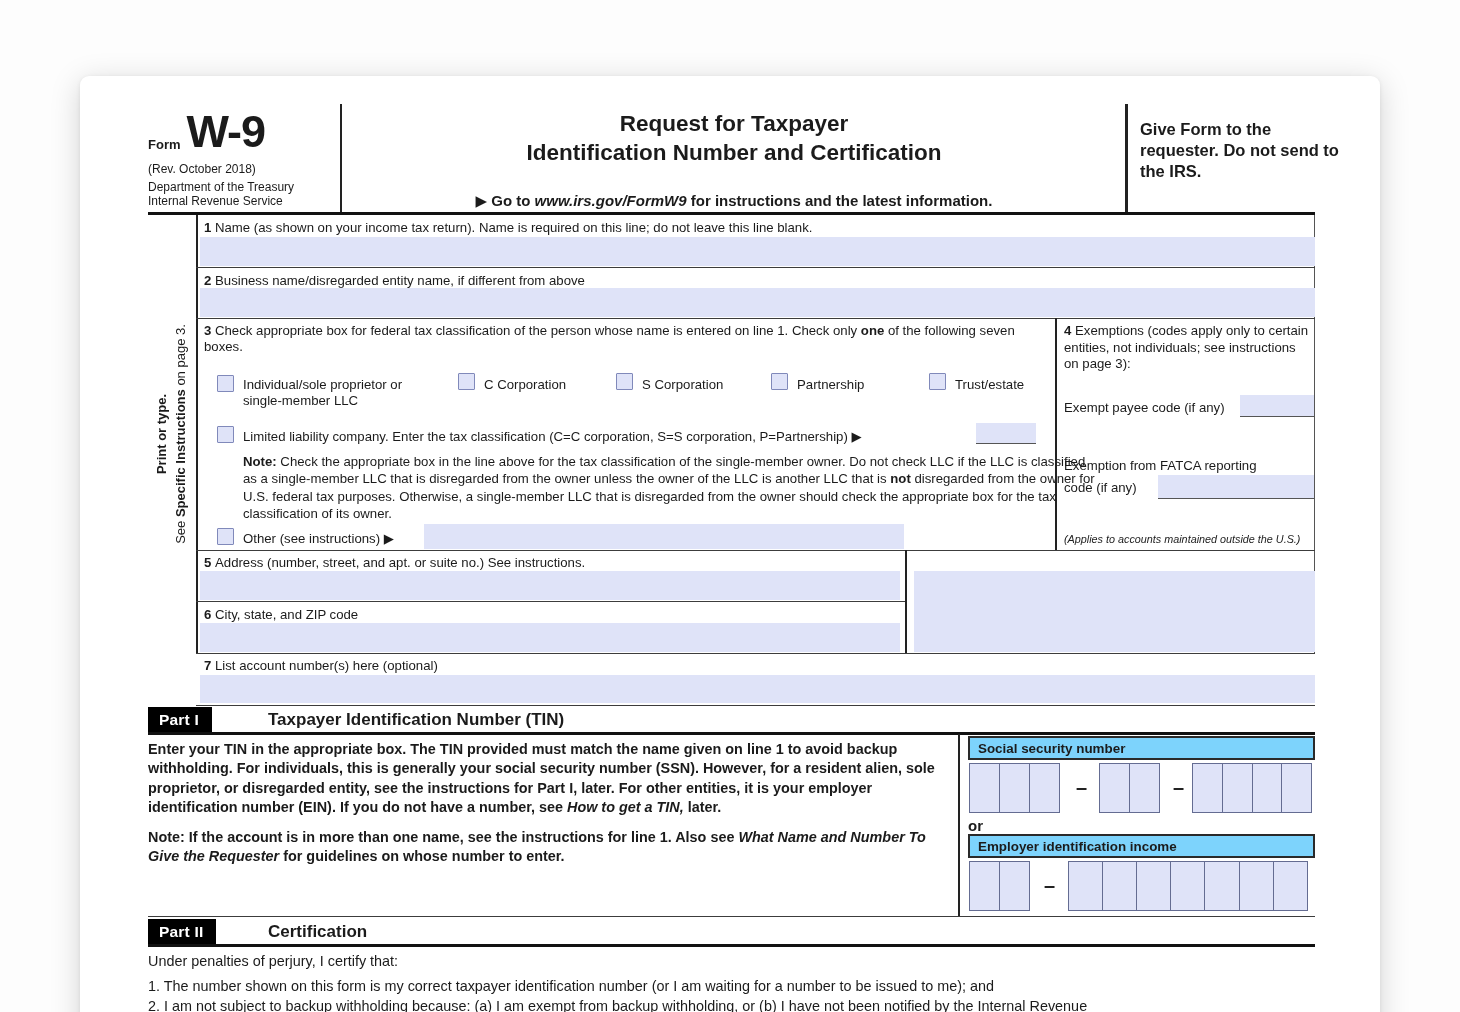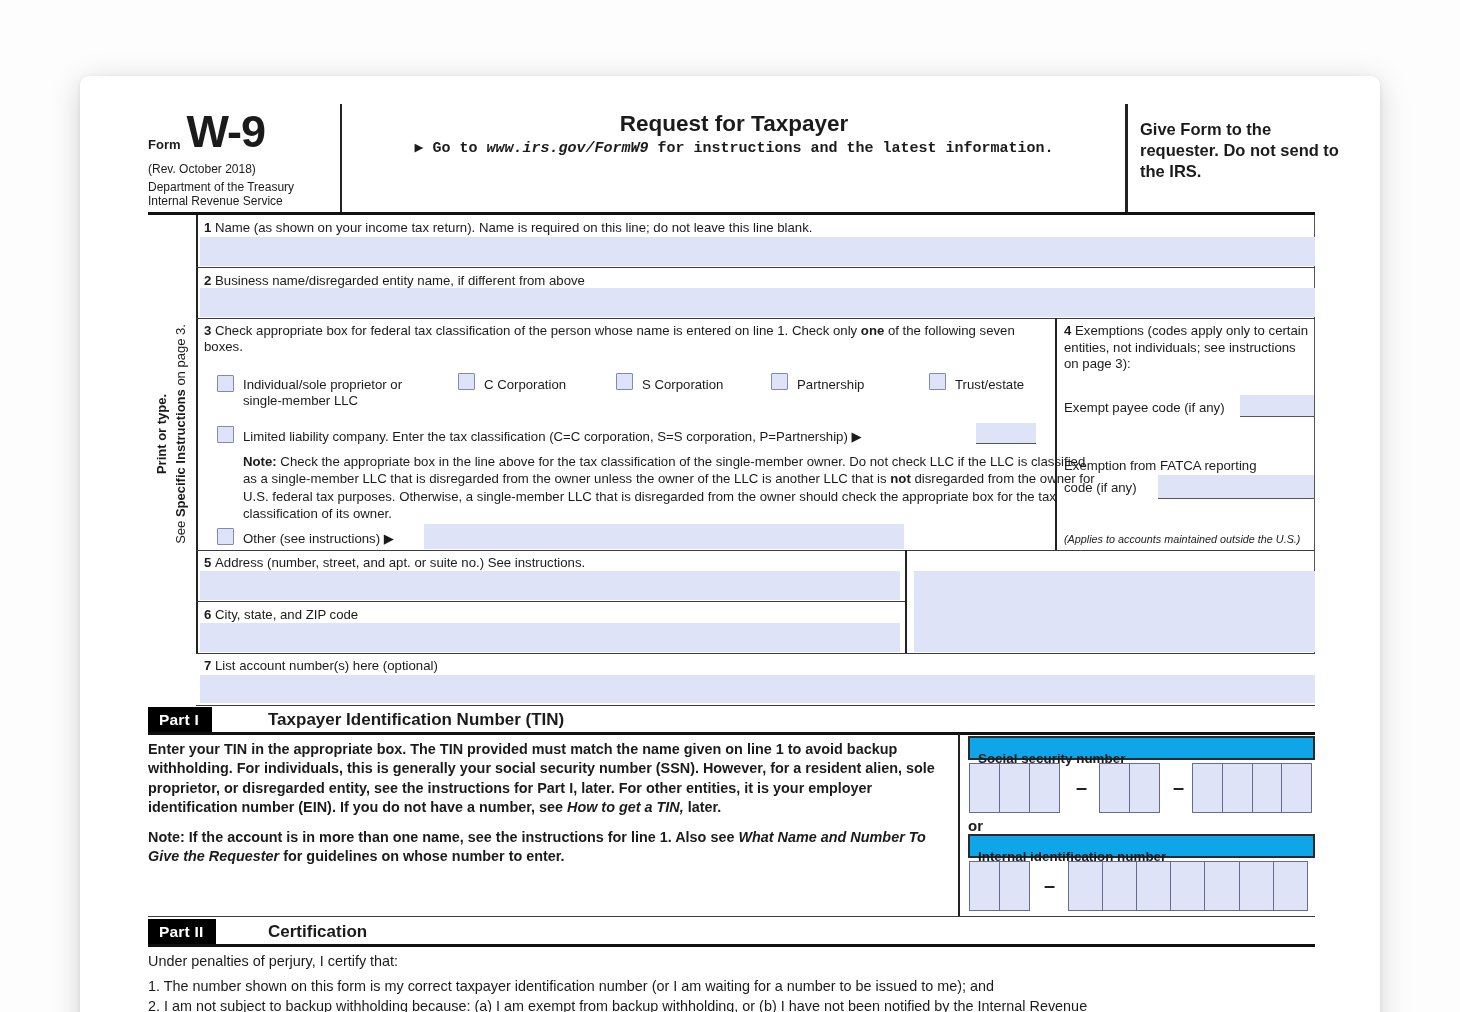--- a/index.html
+++ b/index.html
@@ -30,41 +30,41 @@
   .lbl{position:absolute;font-size:13.2px;line-height:16px;color:var(--ink);}
   .lbl b{font-weight:bold;}
   .field{position:absolute;background:var(--field);}
   .ufield{position:absolute;background:var(--field);border-bottom:1.2px solid #555;}
   .chk{position:absolute;width:17px;height:17px;background:var(--field);border:1.6px solid var(--chkborder);border-radius:1px;}
   .w9-form-word{font-size:13px;font-weight:bold;}
   .w9-number{font-size:45px;font-weight:900;letter-spacing:-1px;line-height:40px;}
   .small{font-size:12px;line-height:14px;}
   .title-center{position:absolute;text-align:center;}
   .title-main{font-size:22.5px;font-weight:bold;line-height:29px;}
-  .goto{font-size:15px;font-weight:bold;margin-top:0;font-family:Liberation Mono, monospace;}
+  .goto{font-size:15px;font-weight:bold;margin-top:25px;}
   .goto i{font-style:italic;}
   .giveform{position:absolute;font-size:16.5px;font-weight:bold;line-height:21px;}
   .rail{
     position:absolute;left:-128px;top:338px;width:440px;height:40px;
     transform:rotate(-90deg);
     text-align:center;font-size:13px;line-height:19px;
   }
   .rail .b{font-weight:bold;}
   .badge{
     position:absolute;background:#000;color:#fff;
     font-weight:bold;font-size:15.5px;
     padding:4px 13px 4px 11px;letter-spacing:.2px;
   }
   .part-title{position:absolute;font-size:17px;font-weight:bold;}
   .body-txt{position:absolute;font-size:14.4px;line-height:19.3px;font-weight:bold;}
   .body-txt p{margin-bottom:11px;}
   .body-txt i{font-style:italic;}
   .labelbox{
-    position:absolute;border:2px solid #2a2a2a;background:#0ea5e9;
-    font-size:13.4px;font-weight:bold;padding:13px 0 2px 8px;
+    position:absolute;border:2px solid #2a2a2a;background:#7dd3fc;
+    font-size:13.4px;font-weight:bold;padding:3px 0 2px 8px;
   }
   .cellgroup{position:absolute;display:flex;}
   .cell{width:31px;height:50px;background:var(--field);border:1.2px solid var(--cellborder);margin-left:-1.2px;}
   .cell:first-child{margin-left:0;}
   .cell.w35{width:35.3px;}
   .dash{position:absolute;font-size:20px;font-weight:bold;color:#222;}
   .or{position:absolute;font-size:15px;font-weight:bold;}
   .cert{position:absolute;font-size:14.4px;line-height:18px;white-space:nowrap;}
   .applies{position:absolute;font-size:10.8px;font-style:italic;color:#222;}
 </style>
@@ -80,20 +80,21 @@
     </div>
     <div class="small" style="margin-top:10px;">(Rev. October 2018)</div>
     <div class="small" style="margin-top:4px;">Department of the Treasury</div>
     <div class="small">Internal Revenue Service</div>
   </div>
 
   <div class="vline" style="left:260px;top:28px;width:2px;height:110px;"></div>
 
   <div class="title-center" style="left:268px;top:33px;width:772px;">
     <div class="title-main">Request for Taxpayer</div>
+    <div class="title-main">Identification Number and Certification</div>
     <div class="goto"><span>▶ Go to </span><i>www.irs.gov/FormW9</i><span> for instructions and the latest information.</span></div>
   </div>
 
   <div class="vline" style="left:1045px;top:28px;width:2.5px;height:110px;"></div>
 
   <div class="giveform" style="left:1060px;top:43px;width:200px;">Give Form to the requester. Do not send to the IRS.</div>
 
   <div class="hline" style="left:68px;top:136px;width:1167px;height:3px;"></div>
 
   <div class="rail">
@@ -192,21 +193,21 @@
   <div class="dash" style="left:1093px;top:700px;">–</div>
   <div class="cellgroup" style="left:1112px;top:687px;">
     <div class="cell"></div>
     <div class="cell"></div>
     <div class="cell"></div>
     <div class="cell"></div>
   </div>
 
   <div class="or" style="left:888px;top:741px;">or</div>
 
-  <div class="labelbox" style="left:888px;top:758px;width:347px;height:24px;">Internal identification number</div>
+  <div class="labelbox" style="left:888px;top:758px;width:347px;height:24px;">Employer identification income</div>
 
   <div class="cellgroup" style="left:889px;top:785px;">
     <div class="cell"></div>
     <div class="cell"></div>
   </div>
   <div class="dash" style="left:964px;top:798px;">–</div>
   <div class="cellgroup" style="left:988px;top:785px;">
     <div class="cell w35"></div>
     <div class="cell w35"></div>
     <div class="cell w35"></div>

